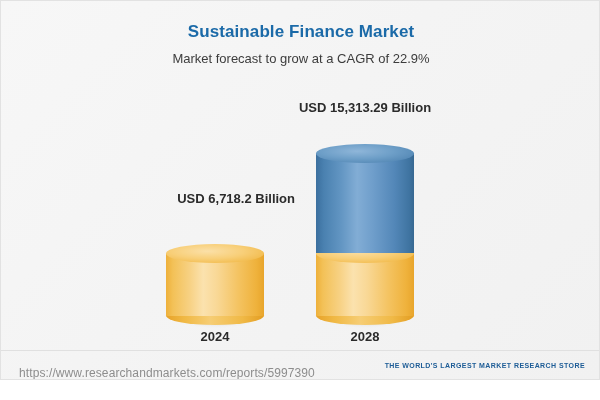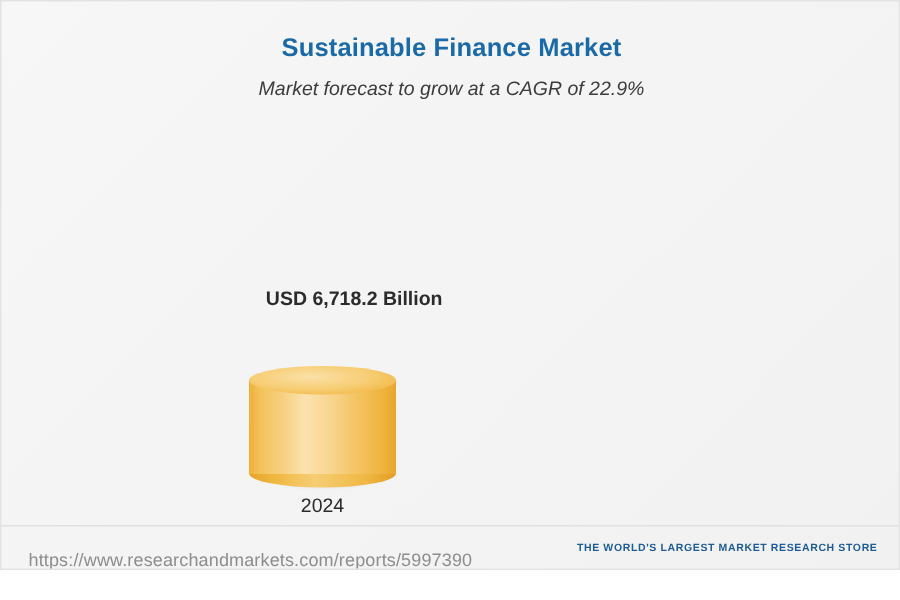--- a/index.html
+++ b/index.html
@@ -37,21 +37,20 @@
     font-weight: bold;
     color: #1b6aa8;
     letter-spacing: 0.1px;
     line-height: 22px;
   }
   .chart-subtitle {
     font-size: 13px;
     color: #3c3c3c;
     line-height: 20px;
     margin-top: 6px;
-    font-style: italic;
   }
 
   
   .plot {
     position: absolute;
     left: 0;
     top: 90px;
     width: 600px;
     height: 255px;
   }
@@ -78,21 +77,21 @@
   .bar-group.left  .value-label { top: 100px; text-align: right; }
   .bar-group.right .value-label { top: 9px; }
 
   .cat-label {
     position: absolute;
     left: 0;
     bottom: 2px;
     width: 160px;
     text-align: center;
     font-size: 13px;
-    font-weight: normal;
+    font-weight: bold;
     color: #2b2b2b;
   }
 
   
   .cyl {
     position: absolute;
     left: 31px;
     width: 98px;
   }
   .cyl.left  { bottom: 30px; height: 72px; }
@@ -237,20 +236,41 @@
         <div class="seg mat-yellow" style="top:0;bottom:0;">
           <div class="seg-bottom"></div>
           <div class="seg-body"></div>
           <div class="seg-cap"></div>
         </div>
       </div>
 
       <div class="cat-label">2024</div>
     </div>
 
+    <div class="bar-group right">
+      <div class="value-label">USD 15,313.29 Billion</div>
+
+      <div class="cyl-shadow"></div>
+
+      <div class="cyl right">
+
+        <div class="seg mat-yellow" style="top:100px;bottom:0;">
+          <div class="seg-bottom"></div>
+          <div class="seg-body"></div>
+          <div class="seg-cap"></div>
+        </div>
+
+        <div class="seg mat-blue" style="top:0;height:109px;">
+          <div class="seg-body"></div>
+          <div class="seg-cap"></div>
+        </div>
+      </div>
+
+      <div class="cat-label">2028</div>
+    </div>
 
   </div>
 
   <div class="footer-rule"></div>
   <div class="footer">
     <div class="source-url">https://www.researchandmarkets.com/reports/5997390</div>
 
     <div class="logo">
       <div class="logo-tag">THE WORLD'S LARGEST MARKET RESEARCH STORE</div>
     </div>

